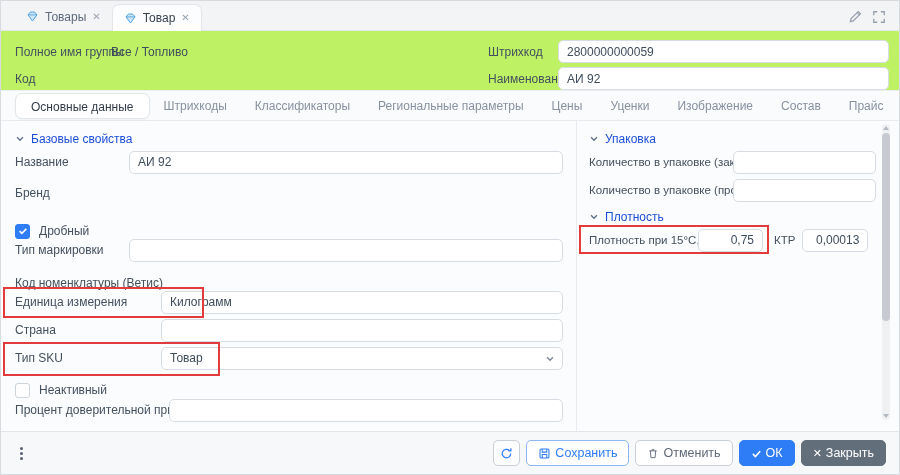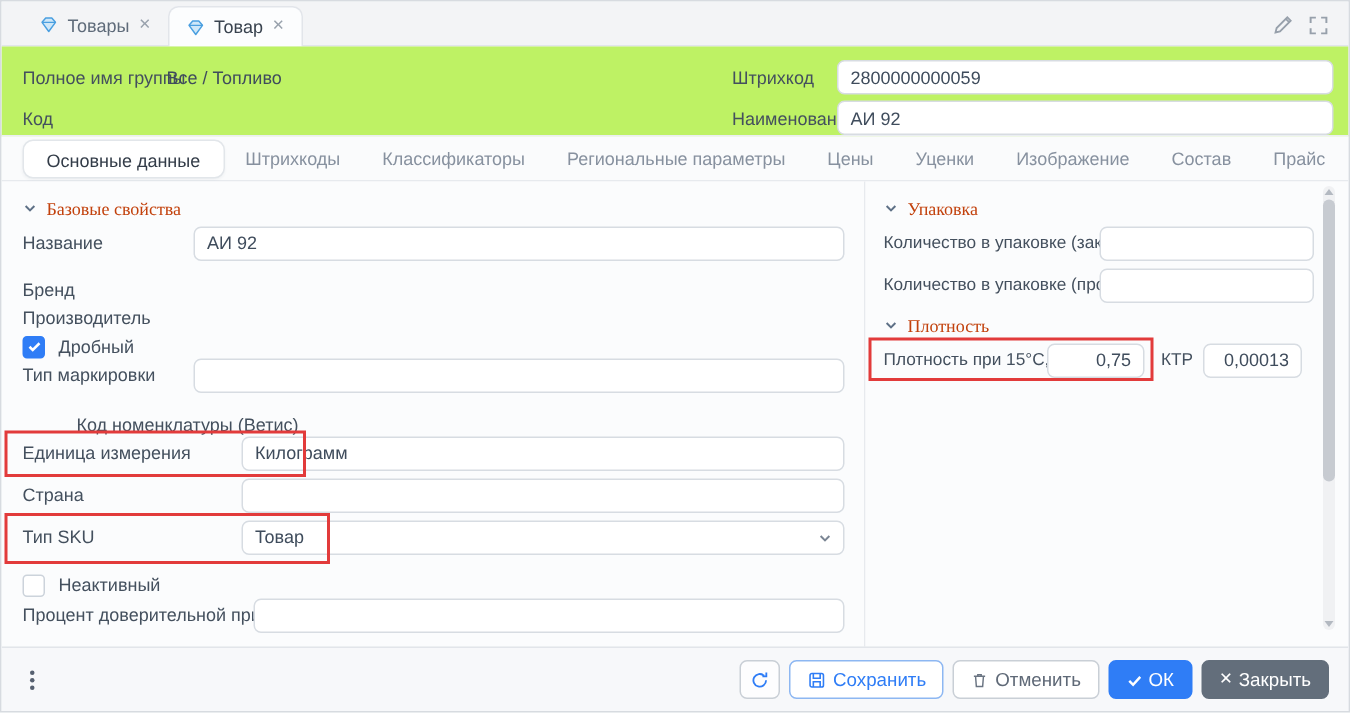--- a/index.html
+++ b/index.html
@@ -50,21 +50,21 @@
   
   .left-panel {
     position:absolute; top:120px; left:0; width:576px; height:312px;
     background:#fbfcfd; border-right:1px solid #e7eaee;
   }
   .right-panel {
     position:absolute; top:120px; left:576px; right:0; height:312px; background:#fbfcfd;
   }
   .lrow { position:absolute; left:14px; right:13px; height:24px; display:flex; align-items:center; }
   .rrow { position:absolute; left:12px; right:23px; height:24px; display:flex; align-items:center; }
-  .sect { display:flex; align-items:center; gap:6px; color:#c2410c;font-family:Liberation Serif, serif; }
+  .sect { display:flex; align-items:center; gap:6px; color:#1d4ed8; }
   .lab114 { flex:none; width:114px; }
   .lab146 { flex:none; width:146px; }
   .lab154 { flex:none; width:154px; }
   .rlab { flex:none; width:144px; font-size:11.5px; }
   .grow { flex:1; }
   .selectbox { position:relative; flex:1; }
   .selectbox .chev { position:absolute; right:8px; top:7px; }
   .checkbox {
     width:15px; height:15px; border-radius:3px; border:1px solid #ccd3db; background:#fff;
     display:inline-flex; align-items:center; justify-content:center; flex:none; cursor:pointer;
@@ -168,39 +168,36 @@
     </div>
 
     <div class="lrow" style="top:29px;">
       <span class="lbl lab114">Название</span>
       <input class="inp grow" value="АИ 92" style="">
     </div>
 
     <div class="lrow" style="top:60px;">
       <span class="lbl">Бренд</span>
     </div>
-    <div class="lrow" style="top:79px;">
-      <span class="lbl">Производитель</span>
-    </div>
 
     <div class="lrow" style="top:98px;">
       <span class="checkbox" data-checked="true">
         <svg width="10" height="10" viewBox="0 0 12 12" fill="none" stroke="#fff" stroke-width="2">
             <path d="M2 6.2l2.6 2.6L10 3.4"></path>
           </svg>
       </span>
       <span class="lbl cb-label">Дробный</span>
     </div>
 
     <div class="lrow" style="top:117px;">
       <span class="lbl lab114">Тип маркировки</span>
       <input class="inp grow" value="" style="">
     </div>
 
-    <div class="lrow" style="top:150px;margin-left:36px;">
+    <div class="lrow" style="top:150px;">
       <span class="lbl">Код номенклатуры (Ветис)</span>
     </div>
 
     <div class="lrow" style="top:169px;">
       <span class="lbl lab146">Единица измерения</span>
       <input class="inp grow" value="Килограмм" style="">
     </div>
 
     <div class="lrow" style="top:197px;">
       <span class="lbl lab146">Страна</span>

